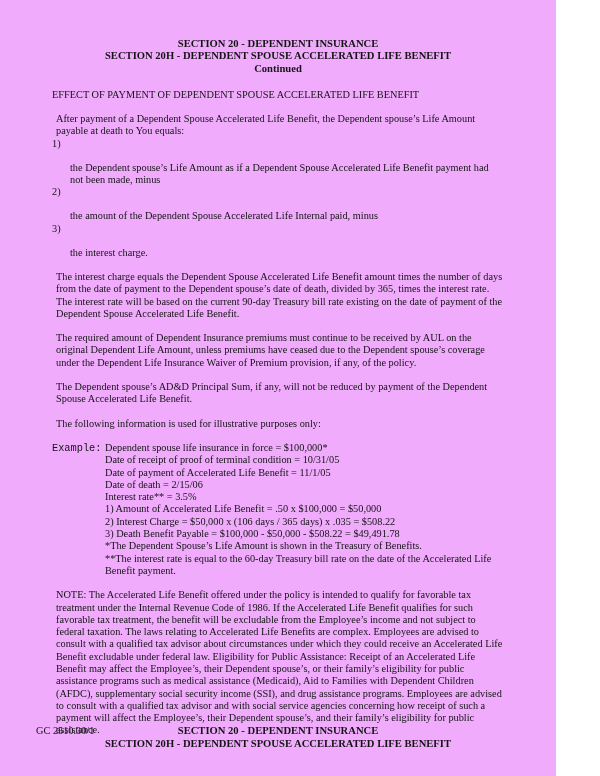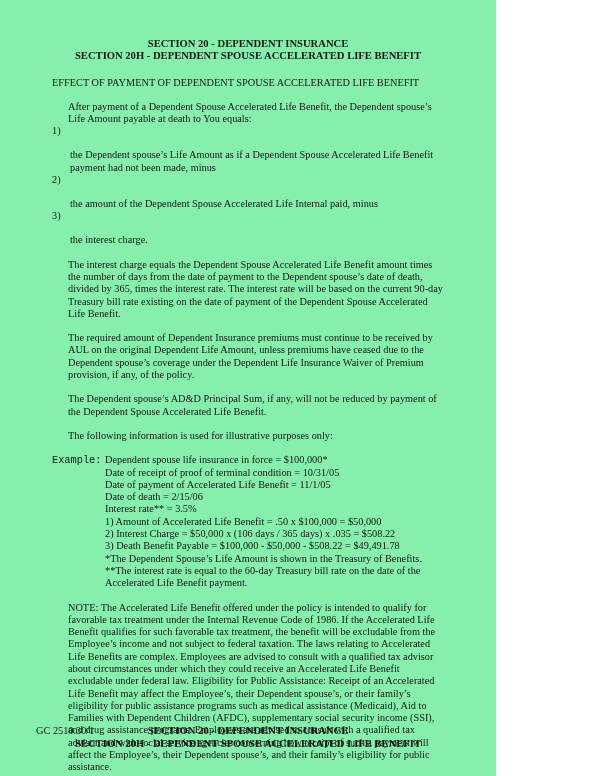--- a/index.html
+++ b/index.html
@@ -2,39 +2,39 @@
 <html><head>
 <meta charset="utf-8">
 <style>
   html, body {
     margin: 0;
     padding: 0;
     background: #ffffff;
   }
   .page {
     position: relative;
-    width: 496px;
+    width: 556px;
     height: 776px;
-    background: #86efac;
+    background: #f0abfc;
     color: #141414;
     font-family: "Liberation Serif", "DejaVu Serif", serif;
     font-size: 10.3px;
     line-height: 12.3px;
     box-sizing: border-box;
     padding: 38px 52px 0 52px;
     overflow: hidden;
   }
   .center { text-align: center; }
   .bold { font-weight: bold; }
   .doc-header div { font-size: 10.6px; }
   .section-caption {
     margin-top: 14px;
   }
   p.para {
-    margin: 12px 0 0 16px;
+    margin: 12px 0 0 4px;
   }
   .list-item {
     display: flex;
     margin: 0;
   }
   .list-item .num {
     flex: 0 0 18px;
   }
   .list-item .txt {
     flex: 1;
@@ -76,20 +76,21 @@
   }
 </style>
 </head>
 <body>
 
 <div class="page">
 
   <div class="doc-header center bold">
     <div>SECTION 20 - DEPENDENT INSURANCE</div>
     <div>SECTION 20H - DEPENDENT SPOUSE ACCELERATED LIFE BENEFIT</div>
+    <div>Continued</div>
   </div>
 
   <div class="section-caption">EFFECT OF PAYMENT OF DEPENDENT SPOUSE ACCELERATED LIFE BENEFIT</div>
 
   <p class="para">After payment of a Dependent Spouse Accelerated Life Benefit, the Dependent spouse’s Life Amount payable at death to You equals:</p>
 
   <div class="list-item">
     <span class="num">1)</span>
     <span class="txt">the Dependent spouse’s Life Amount as if a Dependent Spouse Accelerated Life Benefit payment had not been made, minus</span>
   </div>

